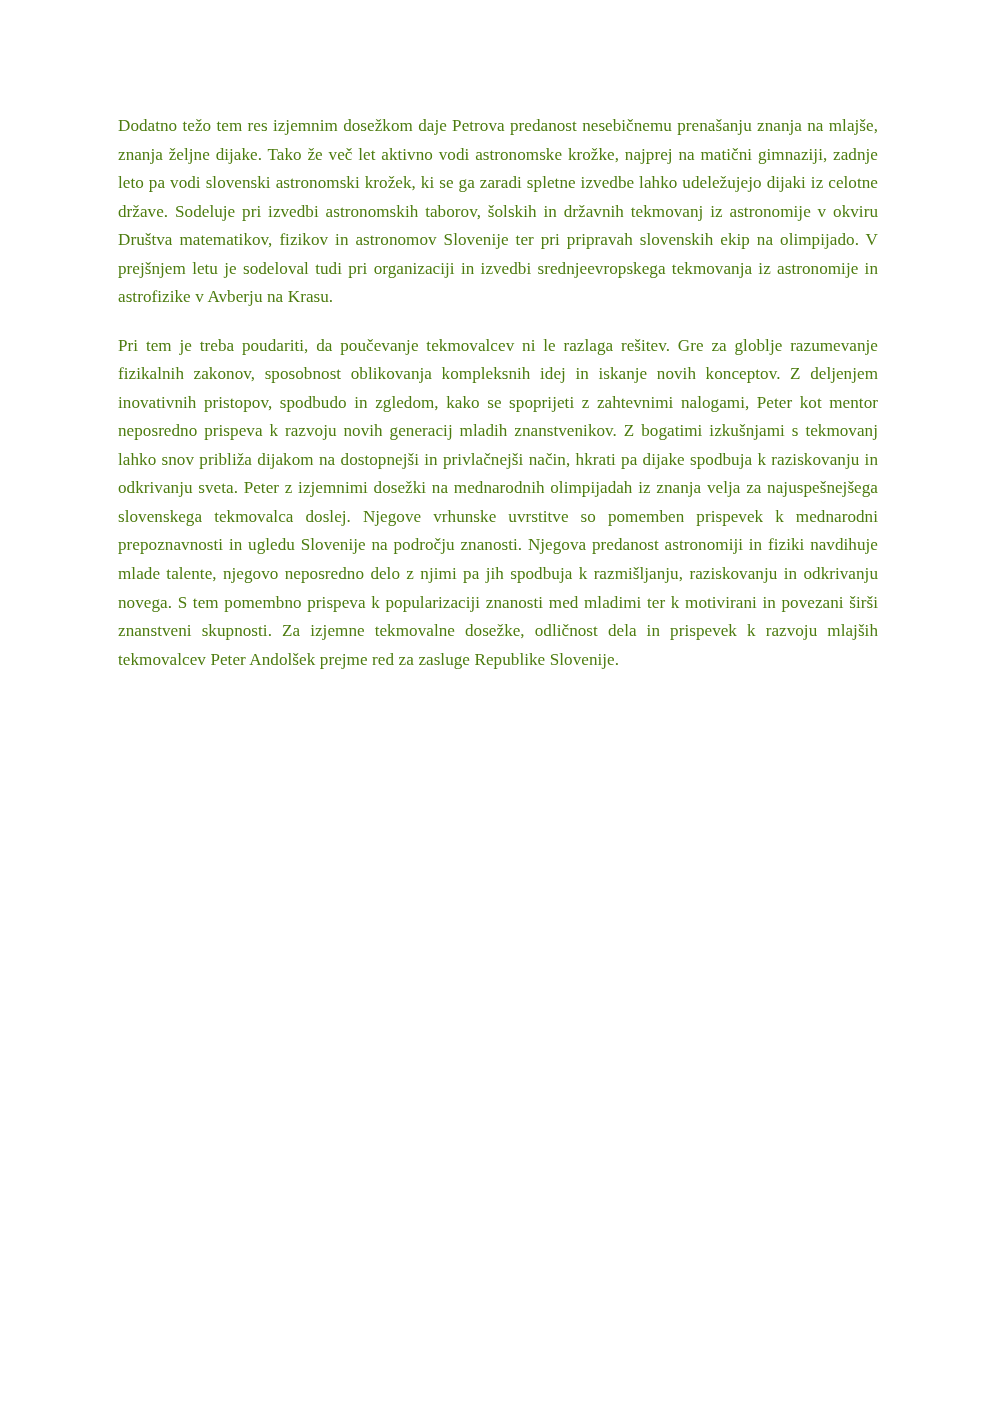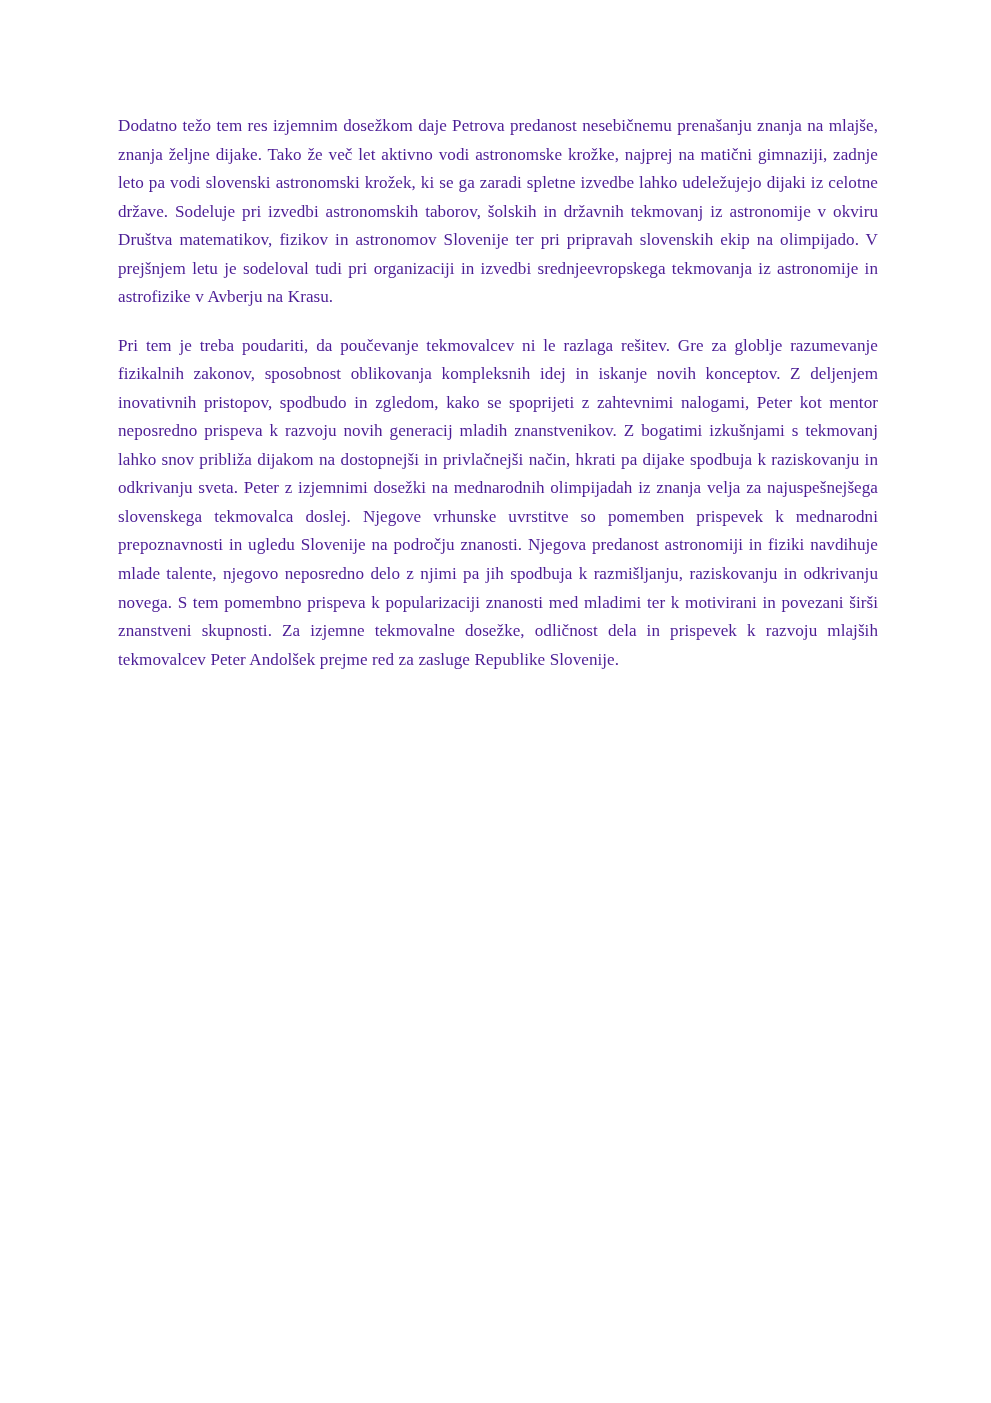--- a/index.html
+++ b/index.html
@@ -24,21 +24,21 @@
   }
   .doc-body {
     width: 760px;
   }
   .para {
     font-size: 17.1px;
     line-height: 1.67;
     text-align: justify;
     text-justify: inter-word;
     margin: 0 0 20px 0;
-    color: #4c1d95;
+    color: #4d7c0f;
     letter-spacing: 0.05px;
     word-spacing: 0.2px;
   }
   .para:last-child {
     margin-bottom: 0;
   }
 </style>
 </head>
 <body>
 

